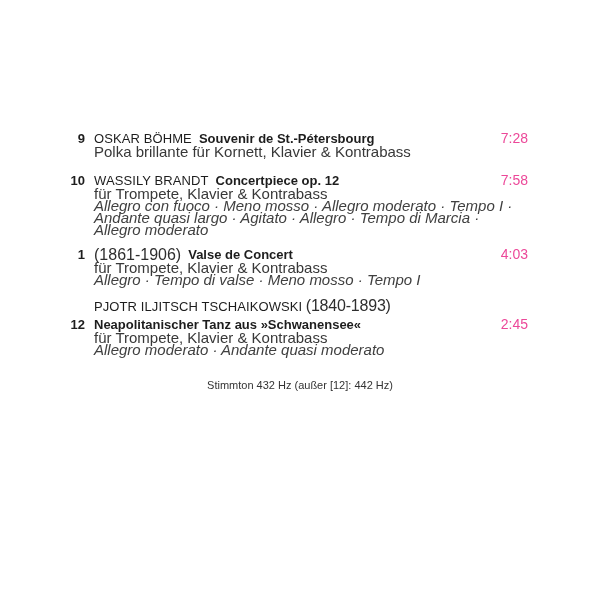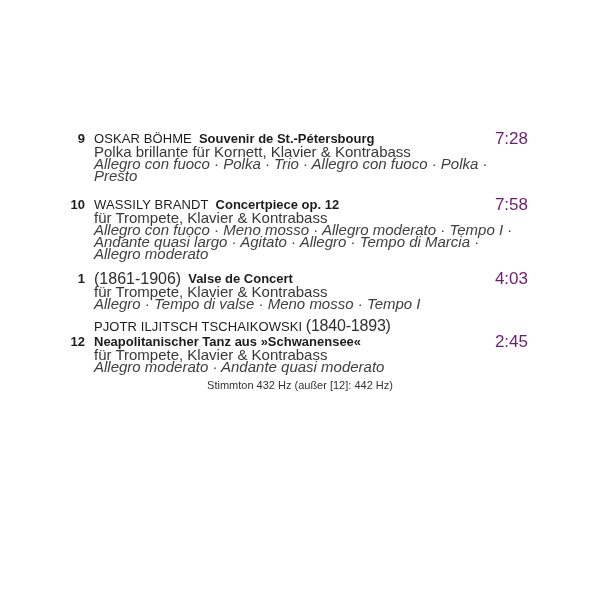--- a/index.html
+++ b/index.html
@@ -64,35 +64,35 @@
     font-weight: bold;
     margin-left: 7px;
   }
   .title-first {
     margin-left: 0;
   }
   .duration {
     margin-left: auto;
     padding-left: 8px;
     font-weight: normal;
-    font-size: 17px;
-    color: #701a75;
+    font-size: 14px;
+    color: #ec4899;
   }
   .detail {
     font-size: 15px;
     line-height: 12px;
     color: #383838;
   }
   .tempo {
     font-style: italic;
     color: #404040;
   }
   .composer-line {
     font-size: 13px;
-    line-height: 14px;
+    line-height: 21px;
     padding-left: 33px;
     color: #1d1d1d;
     letter-spacing: -0.2px;
     white-space: nowrap;
   }
   .footer-note {
     position: absolute;
     left: 0;
     right: 0;
     top: 379px;
@@ -111,21 +111,20 @@
 
     <section class="track track-9">
       <div class="num">9</div>
       <div class="body">
         <div class="main-line">
           <span class="composer">OSKAR BÖHME</span>
           <span class="title">Souvenir de St.-Pétersbourg</span>
           <span class="duration">7:28</span>
         </div>
         <div class="detail scoring">Polka brillante für Kornett, Klavier &amp; Kontrabass</div>
-        <div class="detail tempo">Allegro con fuoco · Polka · Trio · Allegro con fuoco · Polka · Presto</div>
       </div>
     </section>
 
     <section class="track track-10">
       <div class="num">10</div>
       <div class="body">
         <div class="main-line">
           <span class="composer">WASSILY BRANDT</span>
           <span class="title">Concertpiece op. 12</span>
           <span class="duration">7:58</span>

